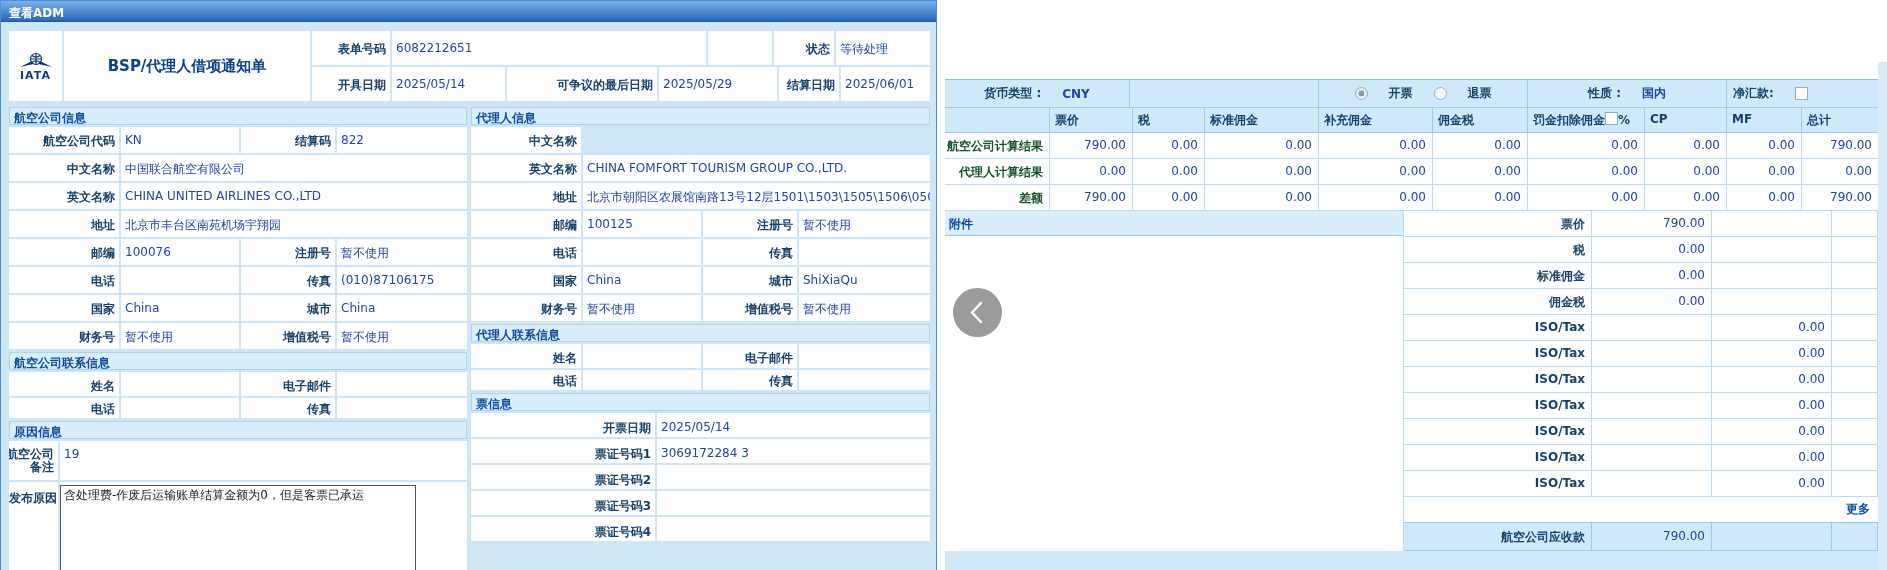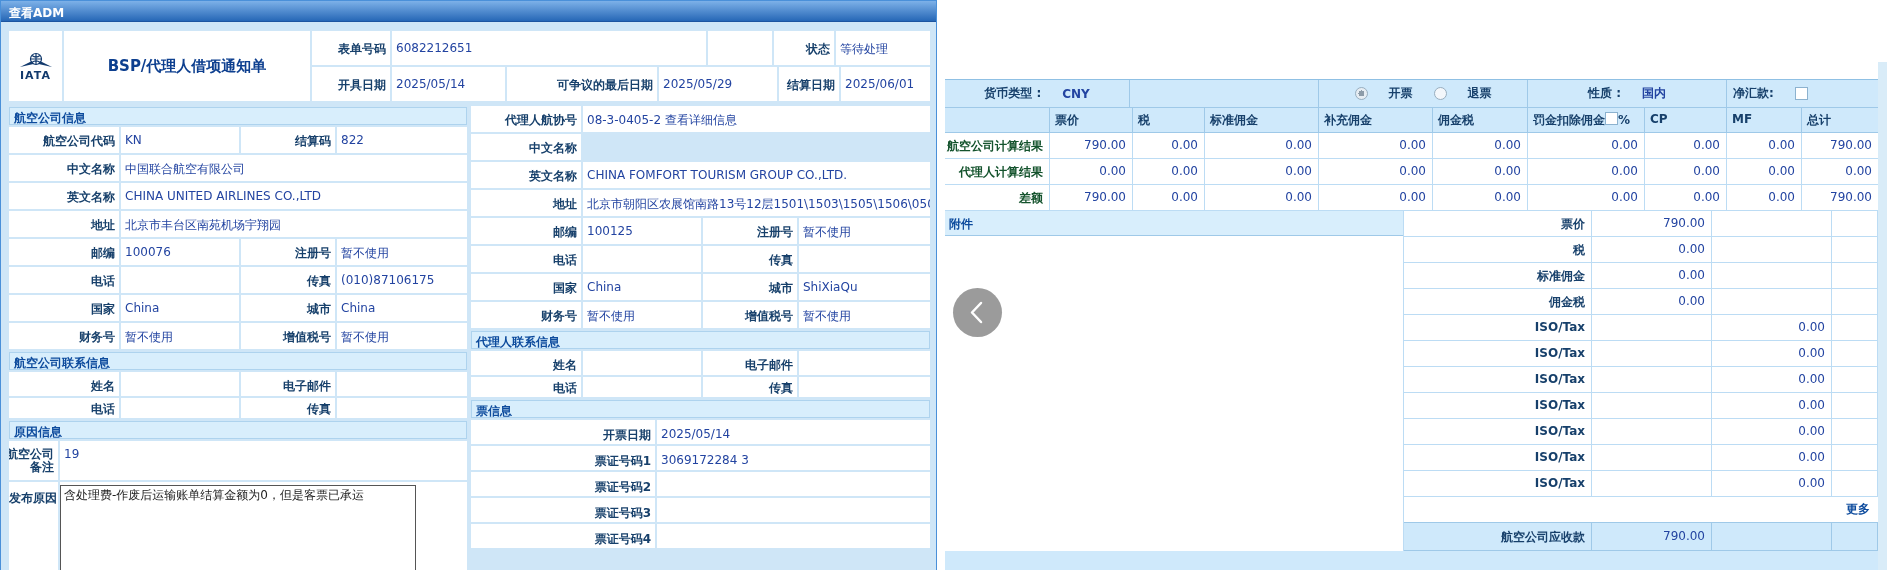--- a/index.html
+++ b/index.html
@@ -367,24 +367,21 @@
           </div>
           <div class="row reasonrow">
             <div class="cell lab w49 reasonlab">发布原因</div>
             <div class="cell fx" style="padding-top:2px;">
               <textarea class="reasonbox" style="">含处理费-作废后运输账单结算金额为0，但是客票已承运</textarea>
             </div>
           </div>
         </div>
 
         <div class="col fx">
-          <div class="row irow">
-              <div class="cell lab w110">代理人航协号</div>
-              <div class="cell val fx"><span>08-3-0405-2</span> <span class="link">查看详细信息</span></div>
-            </div>
+          <div class="band">代理人信息</div>
           <div class="row irow">
               <div class="cell lab w110">中文名称</div>
             </div>
           <div class="row irow">
               <div class="cell lab w110">英文名称</div>
               <div class="cell val fx">CHINA FOMFORT TOURISM GROUP CO.,LTD.</div>
             </div>
           <div class="row irow">
               <div class="cell lab w110">地址</div>
               <div class="cell val fx">北京市朝阳区农展馆南路13号12层1501\1503\1505\1506\0507\1508</div>

